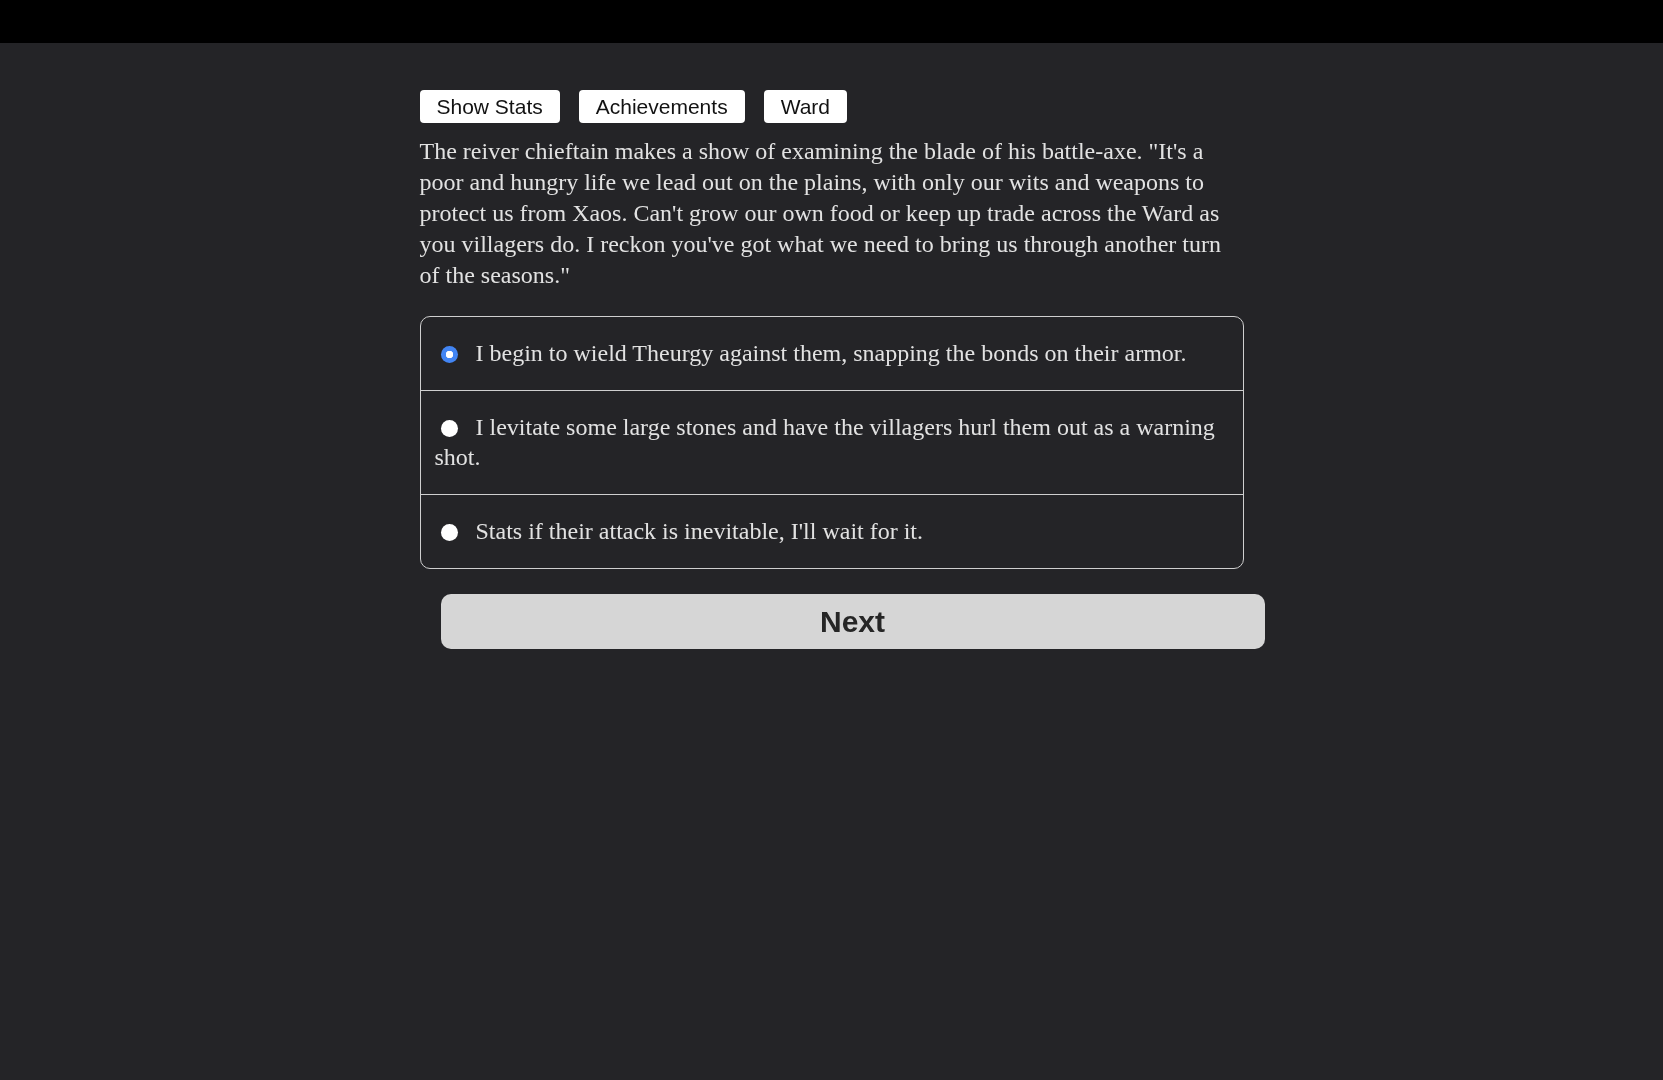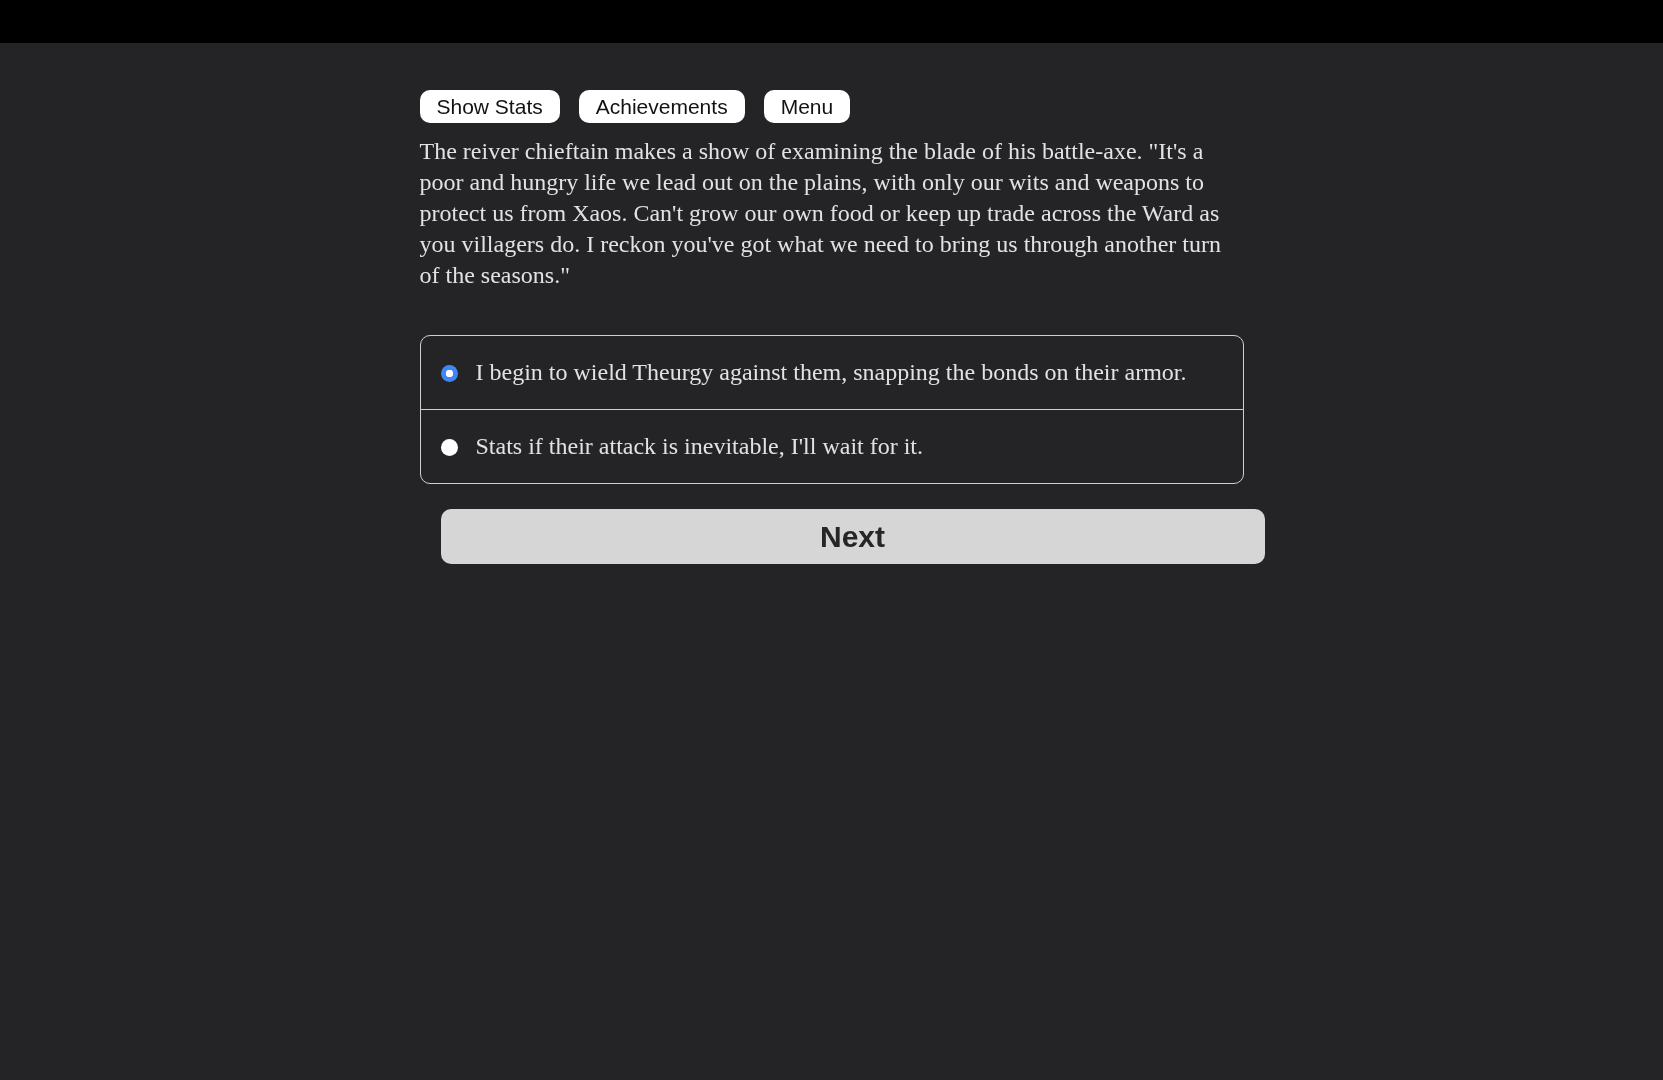--- a/index.html
+++ b/index.html
@@ -23,41 +23,41 @@
   .toolbar {
     margin-top: 47px;
     display: flex;
     gap: 19px;
     align-items: center;
   }
   .tb-button {
     background: #ffffff;
     color: #121212;
     border: none;
-    border-radius: 10px;
+    border-radius: 4px;
     height: 33px;
     padding: 0 17px;
     font-family: "Liberation Sans", sans-serif;
     font-size: 21px;
     font-weight: 500;
     line-height: 33px;
     cursor: pointer;
   }
   .story {
     margin: 13px 0 0 0;
     color: #e2e2e2;
     font-family: "Liberation Serif", serif;
     font-size: 24px;
     line-height: 31px;
   }
   .story + .story {
     margin-top: 24px;
   }
   .choices {
-    margin-top: 44px;
+    margin-top: 25px;
     border: 1px solid #cfcfcf;
     border-radius: 10px;
     overflow: hidden;
   }
   .choice {
     display: block;
     padding: 21px 16px 22px 14px;
     color: #e2e2e2;
     font-family: "Liberation Serif", serif;
     font-size: 24px;
@@ -100,29 +100,33 @@
 </head>
 <body>
 
 <div class="top-bar"></div>
 
 <div class="page">
 
   <div class="toolbar">
     <button class="tb-button">Show Stats</button>
     <button class="tb-button">Achievements</button>
-    <button class="tb-button">Menu</button>
+    <button class="tb-button">Ward</button>
   </div>
 
   <p class="story">The reiver chieftain makes a show of examining the blade of his battle-axe. "It's a poor and hungry life we lead out on the plains, with only our wits and weapons to protect us from Xaos. Can't grow our own food or keep up trade across the Ward as you villagers do. I reckon you've got what we need to bring us through another turn of the seasons."</p>
 
   <div class="choices">
     <label class="choice">
       <input type="radio" name="choice" checked="" style="">
       <span>I begin to wield Theurgy against them, snapping the bonds on their armor.</span>
+    </label>
+    <label class="choice">
+      <input type="radio" name="choice" style="">
+      <span>I levitate some large stones and have the villagers hurl them out as a warning shot.</span>
     </label>
     <label class="choice">
       <input type="radio" name="choice" style="">
       <span>Stats if their attack is inevitable, I'll wait for it.</span>
     </label>
   </div>
 
   <button class="next-button">Next</button>
 
 </div>

